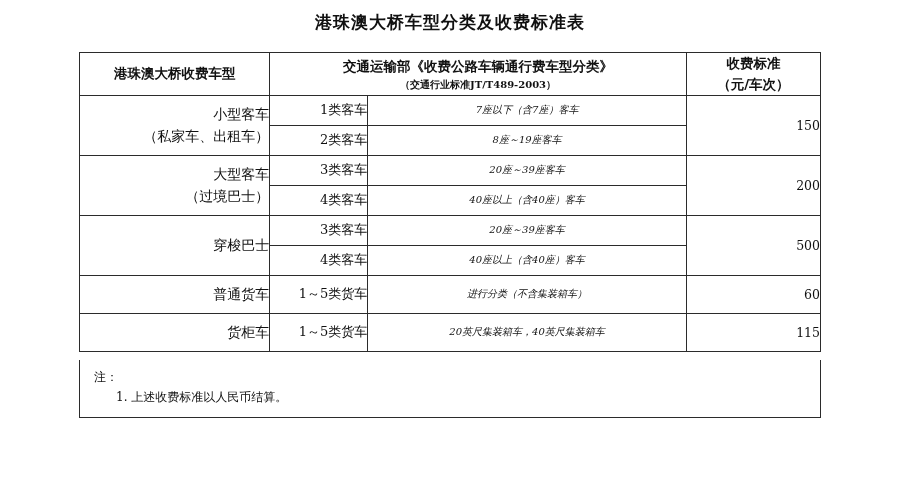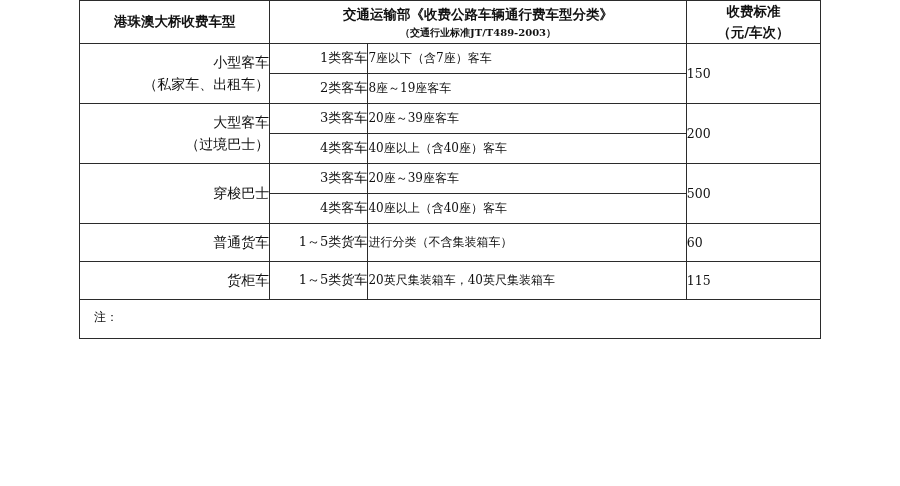--- a/index.html
+++ b/index.html
@@ -22,21 +22,21 @@
   }
   .doc-title {
     text-align: center;
     font-size: 17px;
     font-weight: bold;
     letter-spacing: 1px;
     padding-top: 11px;
     padding-bottom: 10px;
   }
   .table-wrap {
-    margin: 0 auto;
+    margin: 8px auto;
     width: 742px;
   }
   table.fee-table {
     width: 742px;
     border-collapse: collapse;
     table-layout: fixed;
     border: 1px solid #2b2b2b;
   }
   table.fee-table td {
     border: 1px solid #2b2b2b;
@@ -68,26 +68,27 @@
   .cat .sub {
     font-size: 14px;
   }
   .cls {
     text-align: right;
     font-size: 13px;
     padding: 6px 6px 6px 8px;
     white-space: nowrap;
   }
   .desc {
-    text-align: left;
-    font-size: 12px;
+    text-align: center;
+    font-size: 10px;
     padding: 6px 6px 6px 10px;
+    font-style: italic;
   }
   .fee {
-    text-align: left;
+    text-align: right;
     font-size: 12.5px;
     padding: 6px 4px;
   }
   .row-pair td.cls, .row-pair td.desc {
     height: 29px;
   }
   .single-row td {
     height: 37px;
   }
   .notes {
@@ -111,20 +112,21 @@
   .notes .note-indent {
     display: block;
     text-indent: 22px;
   }
 </style>
 </head>
 <body>
 
 <div class="page">
 
+  <div class="doc-title">港珠澳大桥车型分类及收费标准表</div>
 
   <div class="table-wrap">
     <table class="fee-table">
       <colgroup>
         <col class="c1">
           <col class="c2">
           <col class="c3">
           <col class="c4">
       </colgroup>
       <tbody>
@@ -193,15 +195,16 @@
           <td class="cls">1～5类货车</td>
           <td class="desc">20英尺集装箱车，40英尺集装箱车</td>
           <td class="fee">115</td>
         </tr>
       </tbody>
     </table>
   </div>
 
   <div class="notes">
     <span class="note-label">注：</span>
+    <span class="note-indent">1. 上述收费标准以人民币结算。</span>
   </div>
 
 </div>
 
 </body></html>

